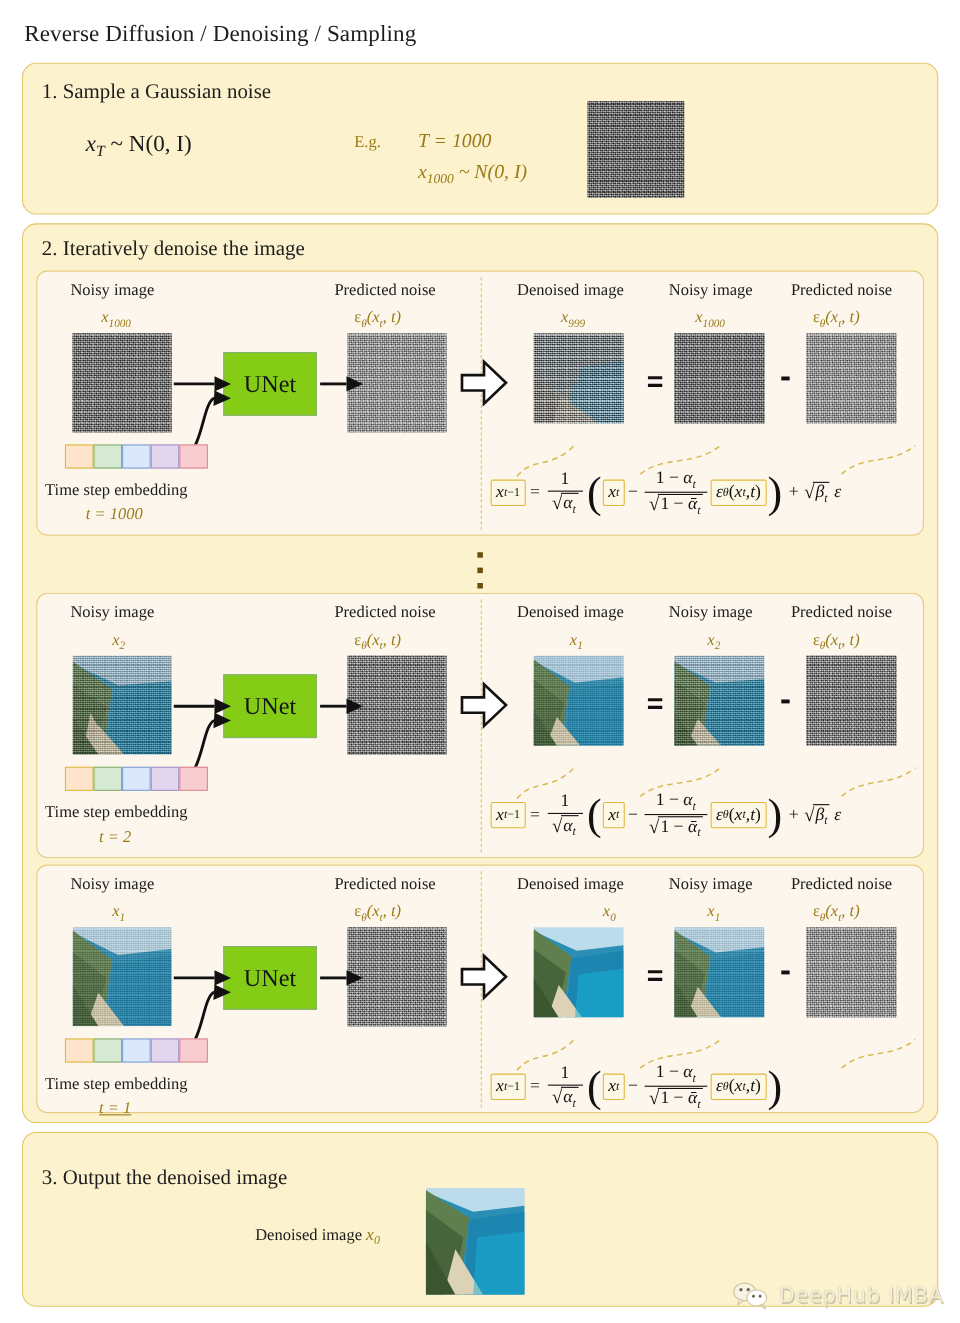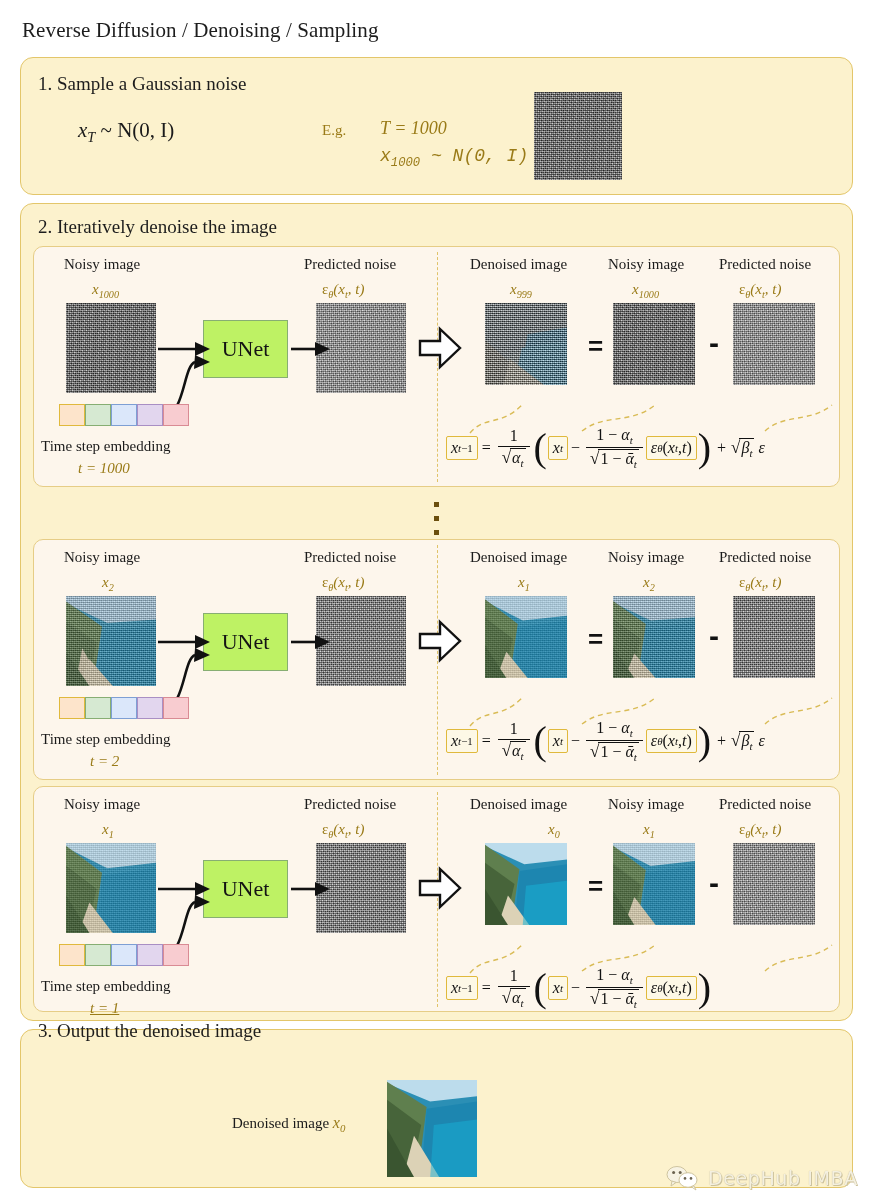--- a/index.html
+++ b/index.html
@@ -109,21 +109,21 @@
     pointer-events:none;
   }
   .g-hi { opacity: .80; }
   .g-md { opacity: .42; }
   .g-lo { opacity: .20; }
   .g-no { opacity: 0; }
 
   
   .unet-box {
     position: absolute;
-    background: #bef264;
+    background: #84cc16;
     border: 1.4px solid #87ae73;
     box-sizing: border-box;
     display: flex;
     align-items: center;
     justify-content: center;
     font-size: 22px;
     color: #141414;
   }
 
   
@@ -241,21 +241,21 @@
 
 <div class="lbl" style="left:78px; top:118px; font-size:21px;">
   <i class="v">x</i><sub class="s"><i class="v">T</i></sub>
   <span>~ N(0, I)</span>
 </div>
 
 <div class="math" style="left:322px; top:122px; font-style:normal; font-size:15px;">E.g.</div>
 
 <div class="math" style="left:380px; top:118px; font-size:18px;">T = 1000</div>
 
-<div class="math" style="left:380px; top:146px; font-size:18px;font-family:Liberation Mono, monospace;">
+<div class="math" style="left:380px; top:146px; font-size:18px;">
   <i class="v">x</i><sub class="s">1000</sub>
   <span>~ N(0, I)</span>
 </div>
 
 <div class="tile noise-dark" style="left:534px; top:92px; width:88px; height:88px;"></div>
 
 <div class="panel" style="left:20px; top:203px; width:833px; height:818px;"></div>
 
 <div class="panel-heading" style="left:38px; top:216px;">2. Iteratively denoise the image</div>
 
@@ -664,21 +664,21 @@
           <span class="rad-body">1 − <i class="v">ᾱ</i><sub class="s"><i class="v">t</i></sub></span>
         </span>
     </span>
   </span>
   <span class="boxed"><i class="v">ε</i><sub class="s"><i class="v">θ</i></sub>(<i class="v">x</i><sub class="s"><i class="v">t</i></sub>, <i class="v">t</i>)</span>
   <span class="paren">)</span>
 </div>
 
 <div class="panel" style="left:20px; top:1029px; width:833px; height:159px;"></div>
 
-<div class="panel-heading" style="left:38px; top:1020px;">3. Output the denoised image</div>
+<div class="panel-heading" style="left:38px; top:1060px;">3. Output the denoised image</div>
 
 <div class="lbl" style="left:232px; top:1114px; font-size:15px;">
   <span>Denoised image</span>
   <span class="math" style="position:static; font-size:16px;"><i class="v">x</i><sub class="s">0</sub></span>
 </div>
 
 <div class="tile photo" style="left:387px; top:1080px; width:90px; height:97px;">
   <svg viewBox="0 0 100 108" preserveAspectRatio="none">
     <rect width="100" height="108" fill="#a8cfe4"></rect>
     <rect width="100" height="24" fill="#bcdcec"></rect>

